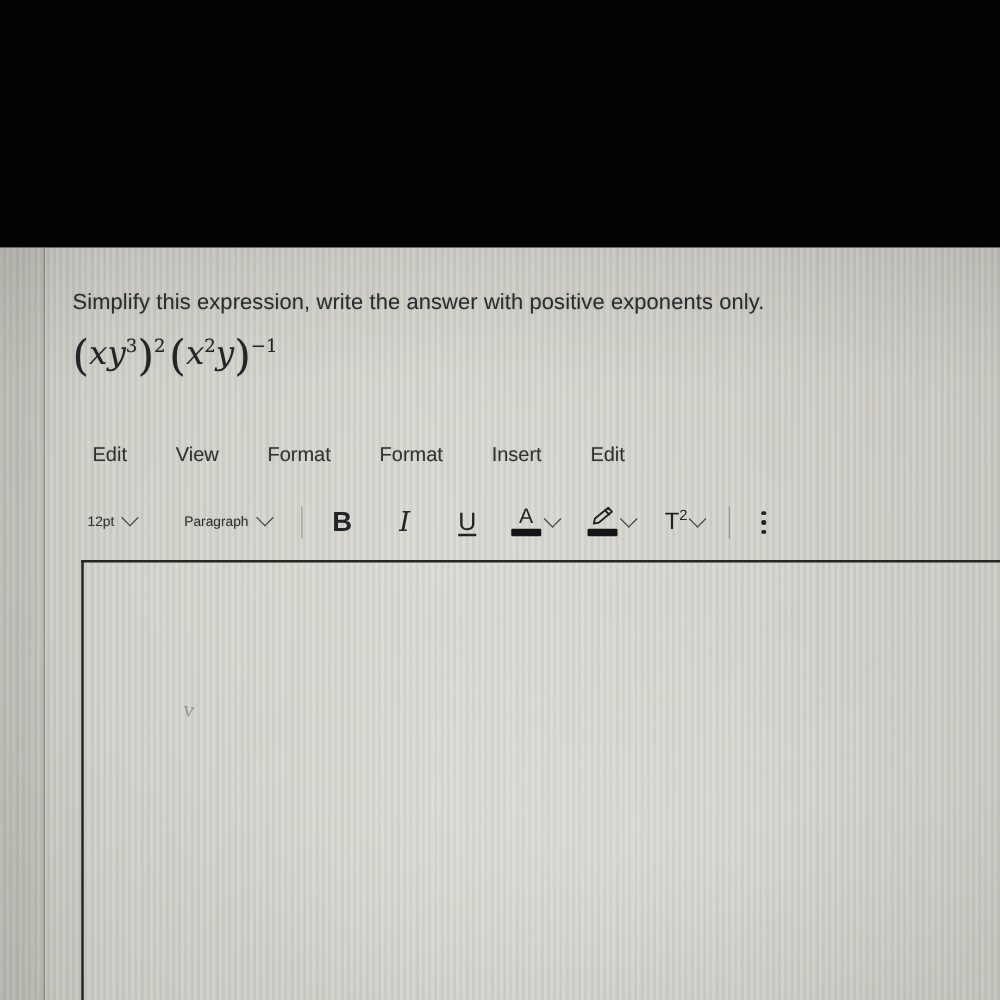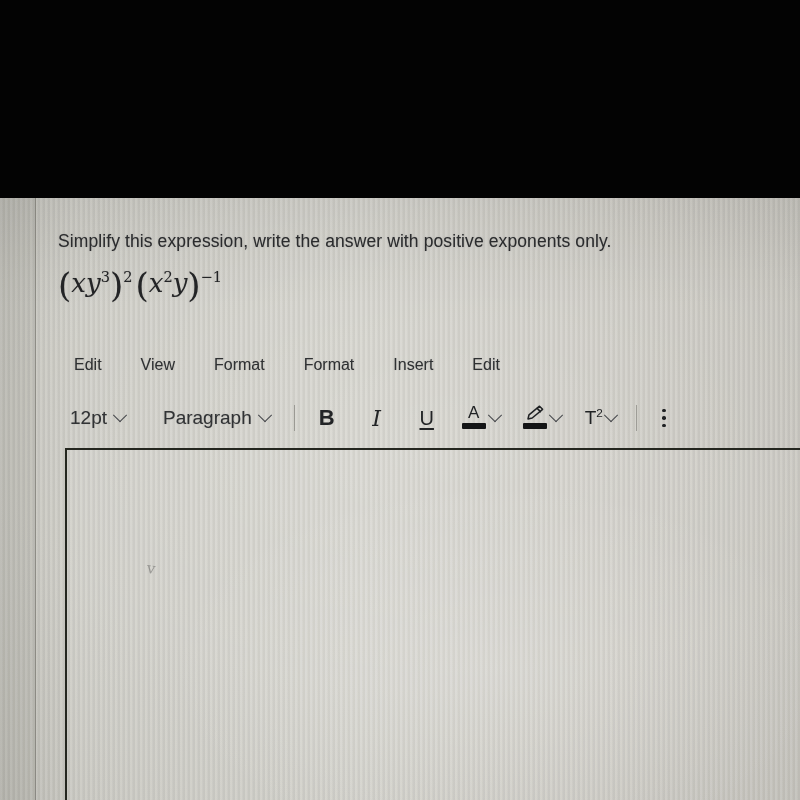--- a/index.html
+++ b/index.html
@@ -160,23 +160,22 @@
   .toolbar {
     position: absolute;
     left: 24px;
     top: 203px;
     display: flex;
     align-items: center;
     height: 34px;
   }
   .tb-select {
     display: flex;
-    align-items: center;
     gap: 8px;
-    font-size: 19px;
+    font-size: 11px;
     color: #313335;
     padding: 0 10px;
     cursor: pointer;
     white-space: nowrap;
     text-shadow: 0 0 1px rgba(80,80,80,0.3);
   }
   .tb-sep {
     width: 1px;
     height: 26px;
     background: rgba(90,90,85,0.45);

